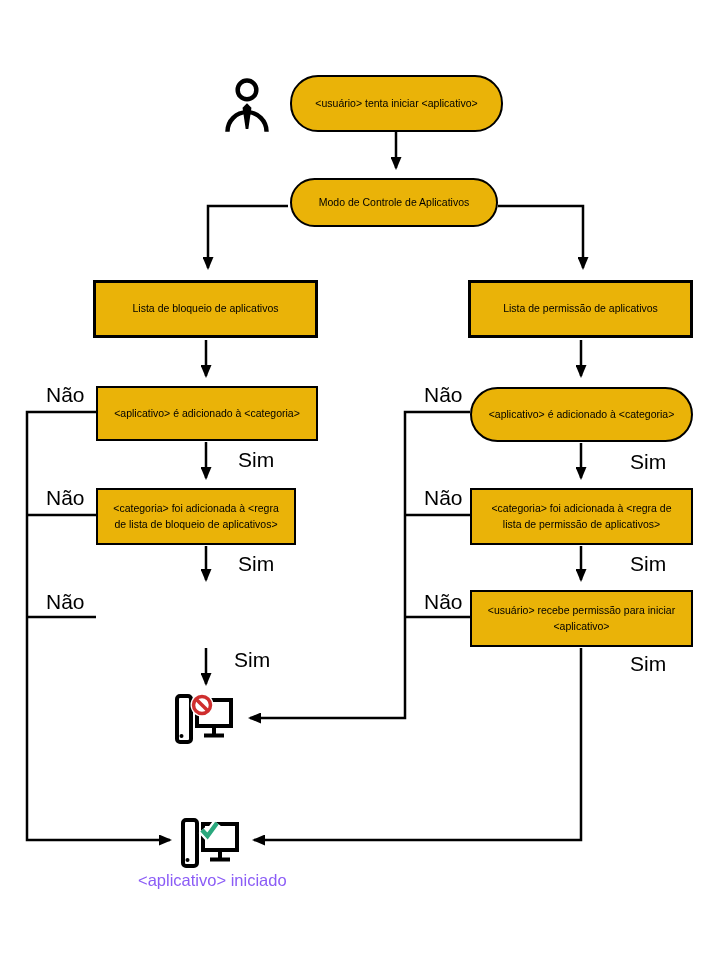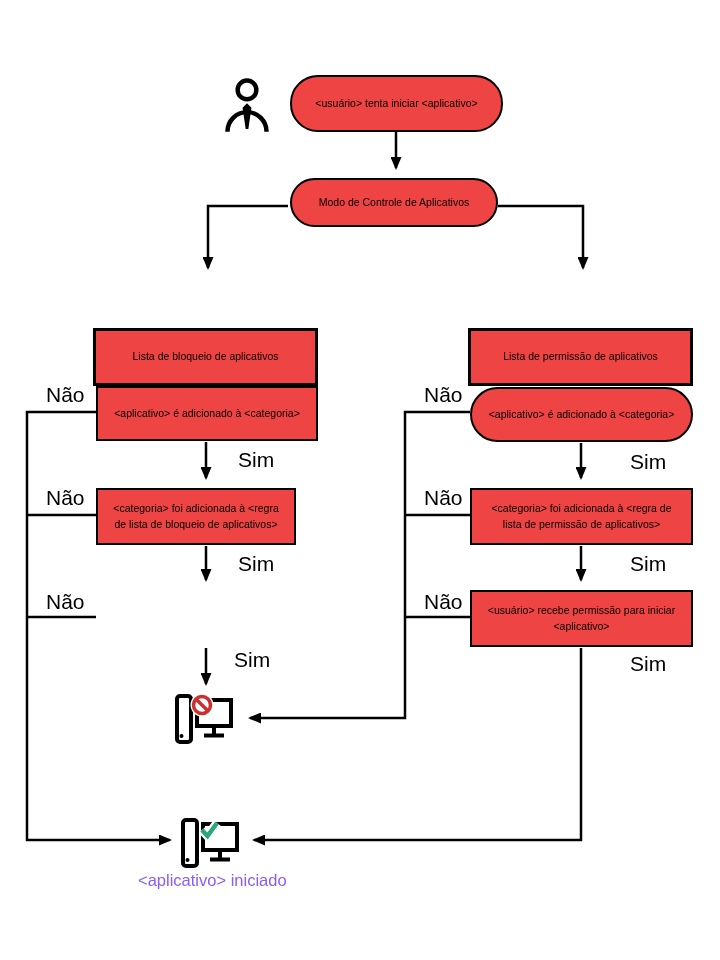--- a/index.html
+++ b/index.html
@@ -2,25 +2,25 @@
 <html><head>
 <meta charset="utf-8">
 <style>
   html,body{margin:0;padding:0;background:#fff;}
   #canvas{
     position:relative;width:720px;height:960px;background:#fff;overflow:hidden;
     font-family:"Liberation Sans",sans-serif;color:#000;
   }
   #connectors{position:absolute;left:0;top:0;width:720px;height:960px;pointer-events:none;}
   .node{
-    position:absolute;box-sizing:border-box;border:2px solid #000;background:#ef4444;
+    position:absolute;box-sizing:border-box;border:2px solid #000;background:#eab308;
     display:flex;align-items:center;justify-content:center;text-align:center;
     font-size:10.5px;line-height:1.5;padding:2px 14px;z-index:2;
   }
-  .thick{border-width:3px;margin-top:48px;}
+  .thick{border-width:3px;}
   .stadium{border-radius:28px;}
   .edge-label{position:absolute;font-size:21px;z-index:2;}
   .outcome{position:absolute;font-size:16.5px;z-index:2;}
   .iconbox{position:absolute;z-index:2;}
 </style>
 </head>
 <body>
 
 <div id="canvas">
 

